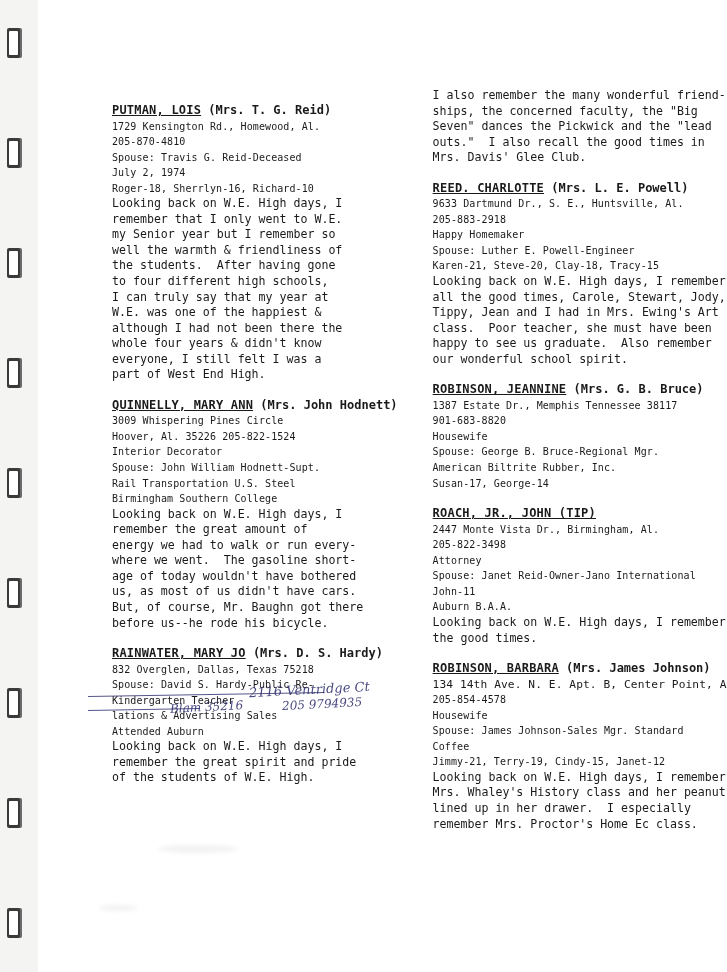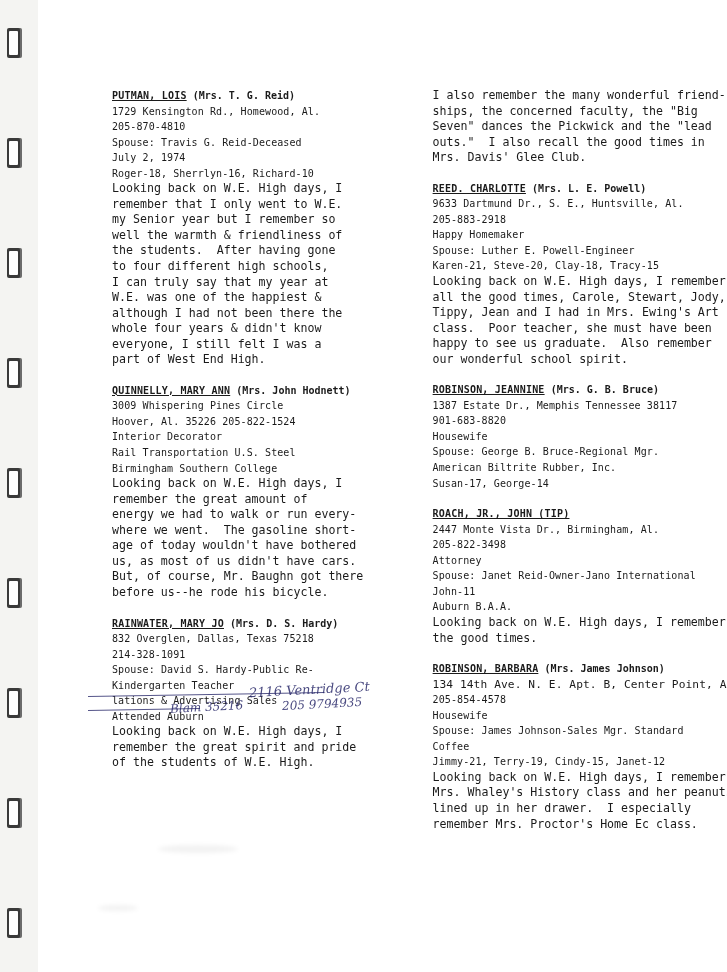--- a/index.html
+++ b/index.html
@@ -84,22 +84,23 @@
   .entry .married {
     font-weight: bold;
   }
   .line {
     font-size: 10px;
     line-height: 15.55px;
     white-space: pre-wrap;
     letter-spacing: 0.1px;
   }
   .head-line {
-    font-size: 10px;
+    font-size: 12px;
     line-height: 15.55px;
+    margin-top: 15px;
   }
   .para {
     font-size: 11.6px;
     line-height: 15.55px;
     white-space: pre-wrap;
   }
 
   
   .cont {
     margin-bottom: 15px;
@@ -180,39 +181,39 @@
         </div>
 
         <div class="entry">
           <div class="head-line">
             <span class="name">QUINNELLY, MARY ANN</span>
             <span class="married">(Mrs. John Hodnett)</span>
           </div>
           <div class="line">3009 Whispering Pines Circle</div>
           <div class="line">Hoover, Al. 35226 205-822-1524</div>
           <div class="line">Interior Decorator</div>
+          <div class="line">Spouse: John William Hodnett-Supt.</div>
           <div class="line">Rail Transportation U.S. Steel</div>
           <div class="line">Birmingham Southern College</div>
           <div class="para">Looking back on W.E. High days, I
 remember the great amount of
 energy we had to walk or run every-
 where we went.  The gasoline short-
 age of today wouldn't have bothered
 us, as most of us didn't have cars.
 But, of course, Mr. Baughn got there
 before us--he rode his bicycle.</div>
         </div>
 
         <div class="entry">
           <div class="head-line">
             <span class="name">RAINWATER, MARY JO</span>
             <span class="married">(Mrs. D. S. Hardy)</span>
           </div>
           <div class="line">832 Overglen, Dallas, Texas 75218</div>
-          <div class="line">214-328-1091</div>
           <div class="line">Spouse: David S. Hardy-Public Re-</div>
           <div class="line">Kindergarten Teacher</div>
           <div class="line">lations &amp; Advertising Sales</div>
           <div class="line">Attended Auburn</div>
           <div class="para">Looking back on W.E. High days, I
 remember the great spirit and pride
 of the students of W.E. High.</div>
         </div>
 
       </div>

